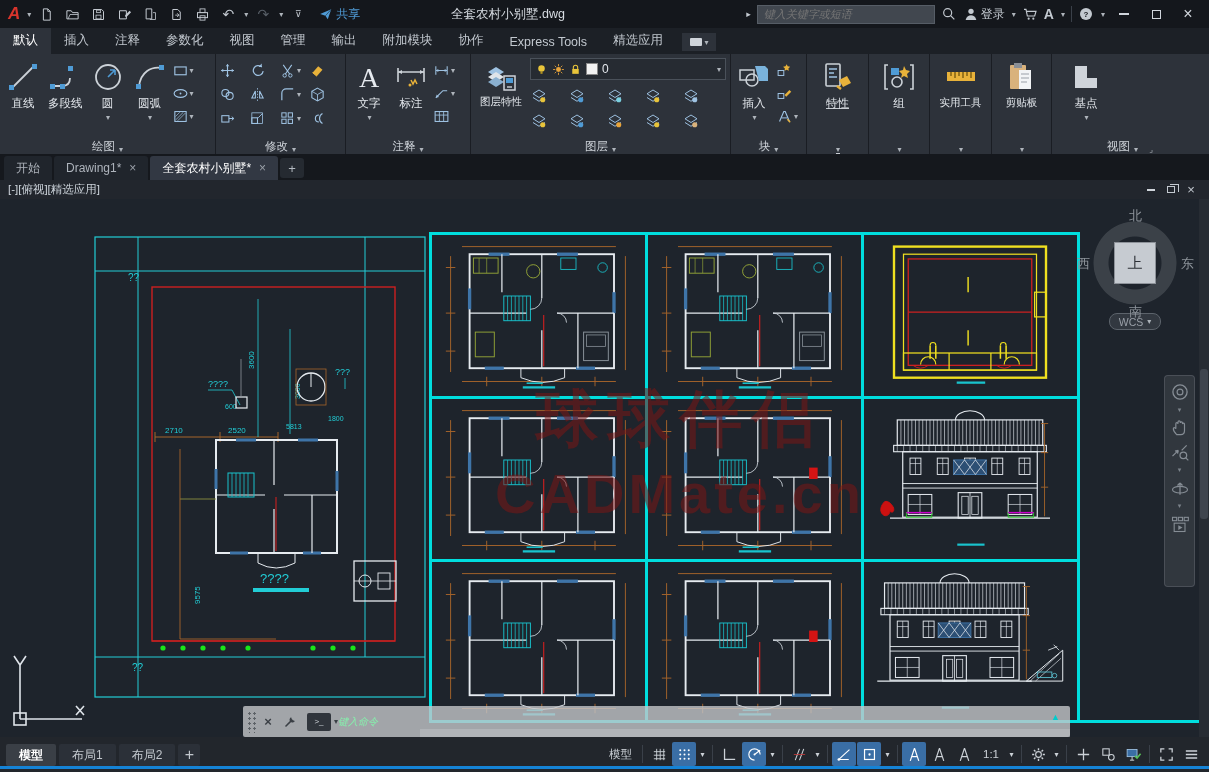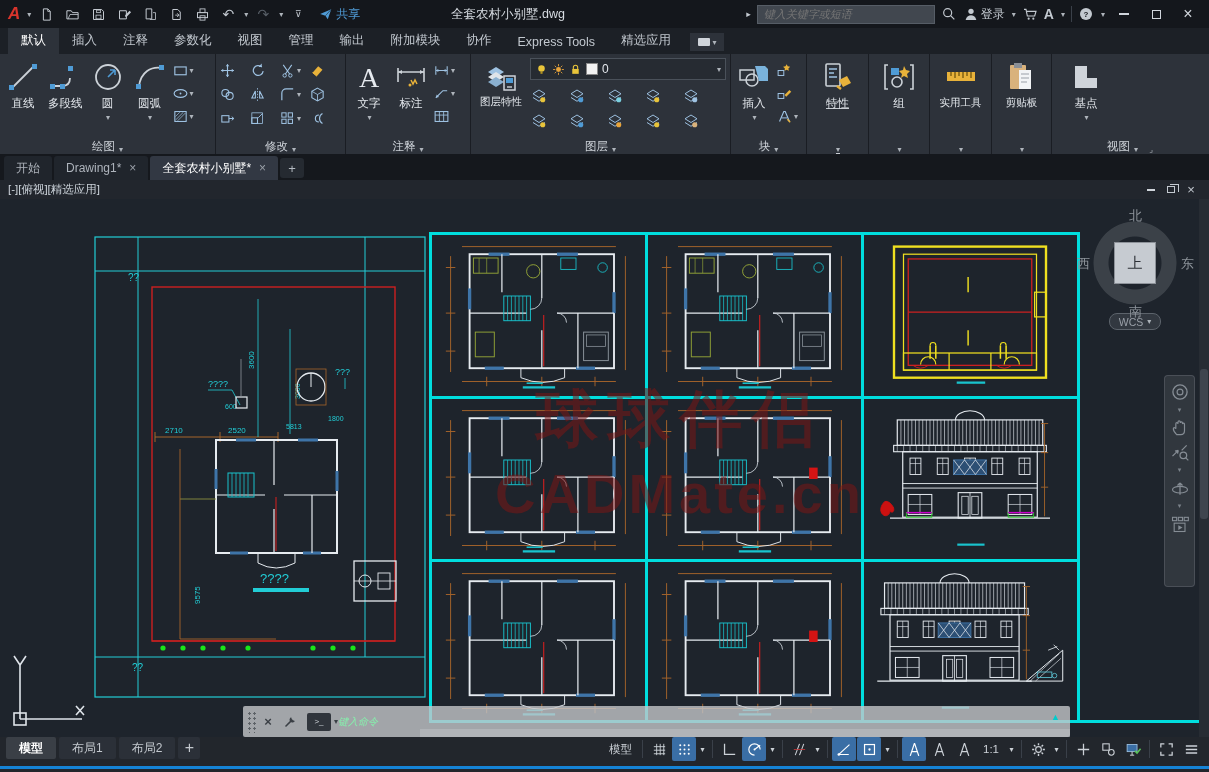--- a/index.html
+++ b/index.html
@@ -21,21 +21,21 @@
   text-align:center;font-size:12.5px;color:#d7dce2;}
 .tb-right{margin-left:auto;display:flex;align-items:center;gap:6px;padding-right:8px;}
 #tb-search{width:178px;height:19px;background:#41474f;border:1px solid #565d66;color:#b7bdc4;
   font-size:11px;font-style:italic;padding:0 6px;outline:none;}
 .tb-ic{color:#c3c9d0;display:flex;align-items:center;gap:2px;font-size:12px;}
 .tb-sep{width:1px;height:16px;background:#3a4049;}
 .winbtn{width:26px;height:22px;display:flex;align-items:center;justify-content:center;color:#d0d5db;font-size:13px;}
 .minbar{width:10px;height:2px;background:#d0d5db;display:inline-block;}
 .maxbox{width:9px;height:9px;border:1.5px solid #d0d5db;display:inline-block;}
 
-#ribbontabs{height:26px;background:#1c2026;display:flex;align-items:flex-end;padding-left:8px;}
+#ribbontabs{height:26px;background:#1c2026;display:flex;align-items:flex-end;}
 .rtab{padding:4px 13px 5px;font-size:12.5px;color:#c2c8cf;cursor:default;}
 .rtab.active{background:#2d323a;color:#ffffff;}
 #ribbon-overflow{margin-left:6px;margin-bottom:3px;width:34px;height:18px;background:#2d323a;
   display:flex;align-items:center;justify-content:center;gap:2px;}
 #ribbon-overflow .mini{width:12px;height:8px;background:#cfd4da;border-radius:1px;}
 
 #ribbon{height:100px;background:#2d323a;display:flex;}
 .panel{height:100%;border-right:1px solid #1a1d23;display:flex;flex-direction:column;position:relative;flex:none;}
 .panel-body{flex:1;display:flex;align-items:flex-start;padding:4px 3px 0;gap:2px;}
 .panel-label{height:20px;display:flex;align-items:flex-end;justify-content:center;gap:3px;
@@ -104,21 +104,21 @@
 #cmd-grip{width:10px;height:22px;margin-left:4px;
   background-image:radial-gradient(circle,#5c6166 1px,transparent 1.2px);background-size:5px 5px;}
 .cmdctl{color:#3a3f45;width:22px;display:flex;align-items:center;justify-content:center;font-size:13px;}
 .cmdctl .ic{width:15px;height:15px;}
 #cmd-iconbox{width:24px;height:18px;background:#30353c;border-radius:2px;color:#cfd4da;
   display:flex;align-items:center;justify-content:center;font-size:8px;margin:0 2px 0 6px;}
 #cmd-prompt{font-size:10px;font-style:italic;color:#86efac;}
 #cmd-tri{position:absolute;left:808px;top:6px;color:#00cccc;font-size:9px;}
 #cmdghost{position:absolute;left:420px;bottom:0px;width:650px;height:8px;background:rgba(200,203,206,0.45);z-index:4;}
 
-#statusbar{height:35px;background:#22262c;position:relative;display:flex;align-items:flex-start;padding:0 6px 6px;}
+#statusbar{height:35px;background:#22262c;position:relative;display:flex;align-items:flex-end;padding:0 6px 6px;}
 #statusbar:after{content:"";position:absolute;left:0;bottom:3px;width:100%;height:3px;background:#1583d6;}
 .ltab{height:22px;padding:0 13px;display:flex;align-items:center;font-size:12px;color:#c3c8ce;
   background:#2b3038;margin-right:3px;border-radius:2px;}
 .ltab.active{background:#3a3f46;color:#fff;font-weight:bold;}
 .ltab-add{width:22px;height:22px;background:#2b3038;border-radius:2px;display:flex;align-items:center;justify-content:center;color:#c3c8ce;}
 #status-right{margin-left:auto;display:flex;align-items:center;gap:1px;}
 .stbtn{min-width:24px;height:24px;display:flex;align-items:center;justify-content:center;
   color:#ccd1d7;font-size:12px;padding:0 2px;border-radius:2px;}
 .stbtn .ic{width:17px;height:17px;}
 .stbtn.active{background:#3a6ea5;color:#fff;}

